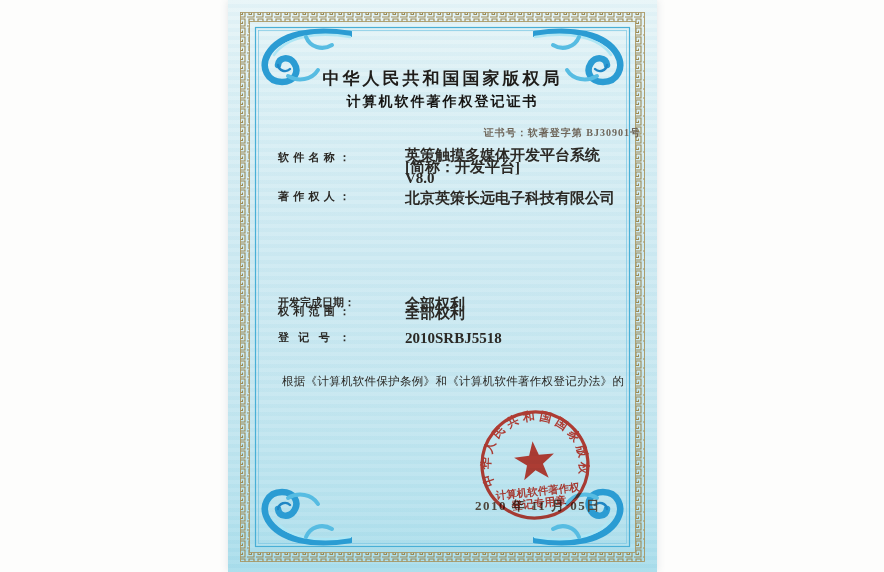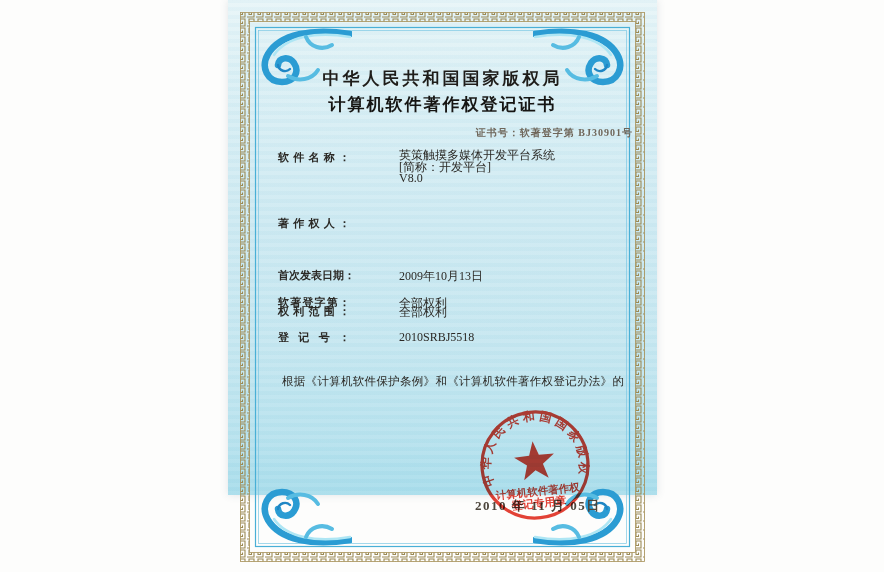--- a/index.html
+++ b/index.html
@@ -2,48 +2,48 @@
 <html><head>
 <meta charset="utf-8">
 <style>
   html,body { margin:0; padding:0; }
   body { font-family: "Liberation Serif", serif; }
   .page {
     position: relative; width: 884px; height: 572px;
     background: #fdfdfc; overflow: hidden;
   }
   .cert {
-    position: absolute; left: 228px; top: 0; width: 429px; height: 495px;
+    position: absolute; left: 228px; top: 0; width: 429px; height: 572px;
     background:
       repeating-linear-gradient(0deg, rgba(255,255,255,0.05) 0 4px, rgba(110,185,210,0.05) 4px 8px),
       linear-gradient(180deg, #e8f5f8 0%, #dcf0f5 15%, #cfeaf2 45%, #c6e7f0 70%, #b9e3ee 88%, #a9ddeb 100%);
     box-shadow: 0 0 8px rgba(60,90,110,0.15);
   }
   .frame { position: absolute; left: 0; top: 0; }
   .authority {
     position: absolute; top: 67px; left: 0; width: 100%;
     text-align: center; font-family: "Liberation Sans", sans-serif;
     font-size: 17px; font-weight: 700; letter-spacing: 3px; color: #1f1d1a;
   }
   .cert-title {
     position: absolute; top: 93px; left: 0; width: 100%;
     text-align: center; font-family: Liberation Serif, serif;
-    font-size: 17px; font-weight: 700; letter-spacing: 2px; color: #161513;
+    font-size: 14px; font-weight: 700; letter-spacing: 2px; color: #161513;
   }
   .cert-no {
-    position: absolute; top: 126px; right: 24px;
+    position: absolute; top: 126px; right: 16px;
     font-size: 10px; font-weight: 600; letter-spacing: 1px; color: #6f665a;
   }
   .row { position: absolute; left: 50px; display: flex; align-items: flex-start; gap: 48px; }
   .lbl {
     display: inline-block; width: 72px; flex: none;
     font-size: 11px; font-weight: 700; color: #2b2925;
     text-align: justify; text-align-last: justify; white-space: nowrap;
   }
-  .val { margin-left: 1px; font-size: 12px; font-weight: 400; color: #2b2925; }
+  .val { margin-left: 7px; font-size: 15px; font-weight: 700; color: #2b2925; }
   .val .vline { line-height: 11.5px; white-space: nowrap; }
   .statement {
     position: absolute; left: 40px; top: 368px; width: 356px;
     font-size: 11.5px; font-weight: 400; color: #2b2925;
     line-height: 26px; letter-spacing: 0.3px;
   }
   .statement .st1 { text-indent: 14px; white-space: nowrap; }
   .statement .st2 { white-space: nowrap; }
   .issue-date {
     position: absolute; left: 247px; top: 497px;
@@ -94,32 +94,29 @@
 
     <div class="row" style="top:150px">
       <span class="lbl">软件名称：</span>
       <span class="val">
         <div class="vline">英策触摸多媒体开发平台系统</div>
         <div class="vline">[简称：开发平台]</div>
         <div class="vline">V8.0</div>
       </span>
     </div>
 
-    <div class="row" style="top:216px">
+    <div class="row" style="top:189px">
       <span class="lbl">著作权人：</span>
+      <span class="val vline">北京英策长远电子科技有限公司</span>
     </div>
 
 
-    <div class="row" style="top:268px">
-      <span class="lbl">首次发表日期：</span>
-      <span class="val vline">2009年10月13日</span>
-    </div>
 
     <div class="row" style="top:295px">
-      <span class="lbl">软著登字第：</span>
+      <span class="lbl">开发完成日期：</span>
       <span class="val vline">全部权利</span>
     </div>
 
     <div class="row" style="top:304px">
       <span class="lbl">权利范围：</span>
       <span class="val vline">全部权利</span>
     </div>
 
     <div class="row" style="top:330px">
       <span class="lbl">登记号：</span>

